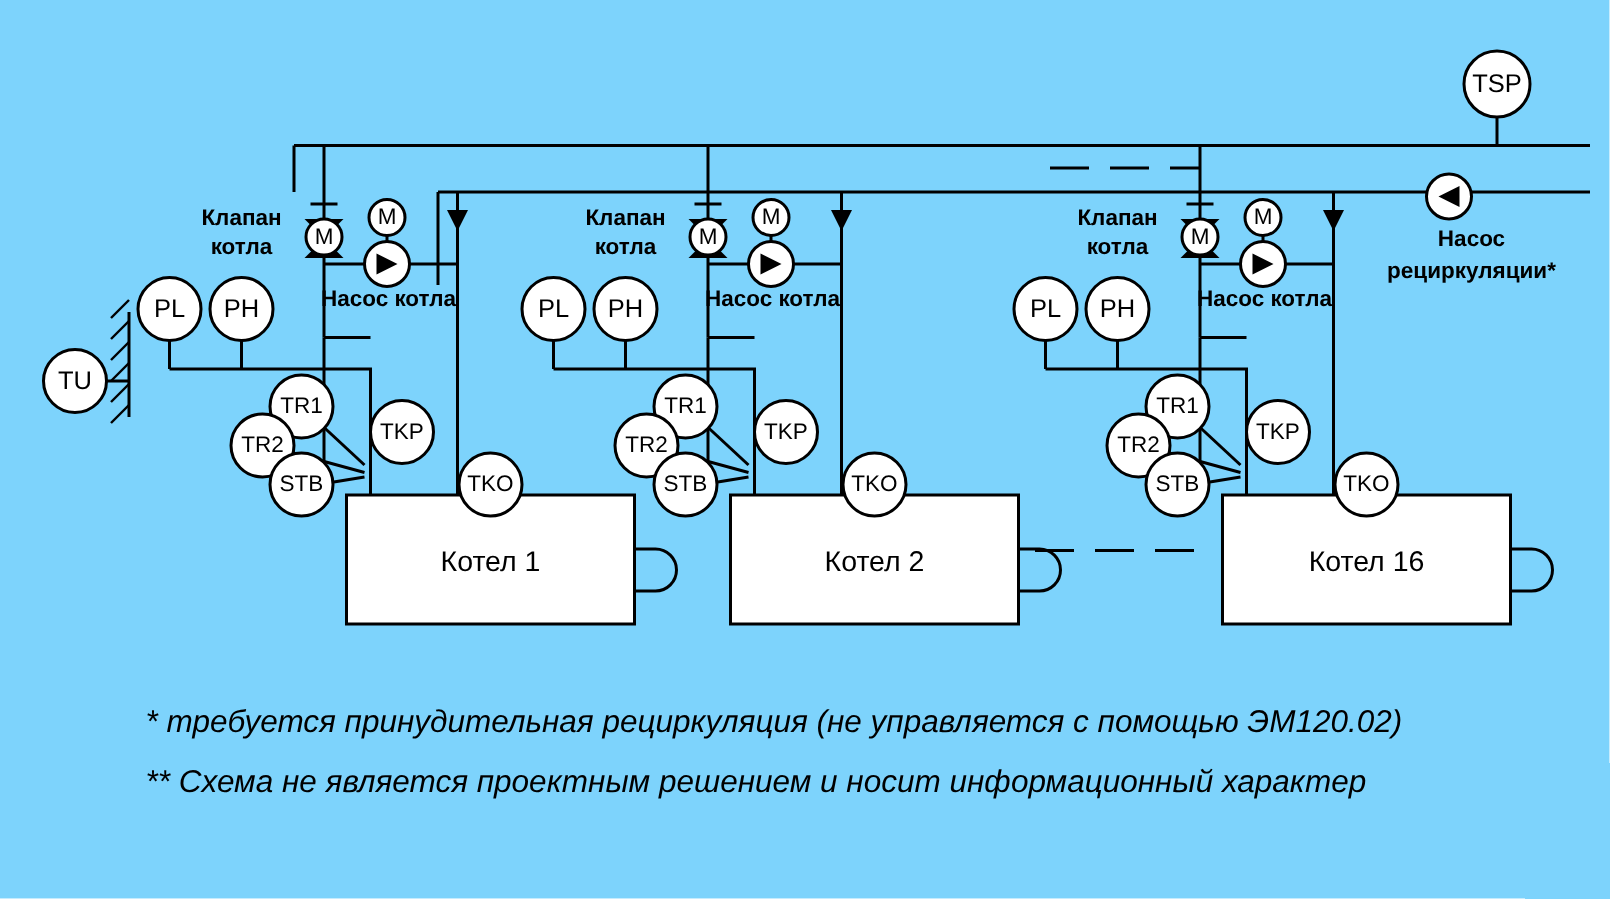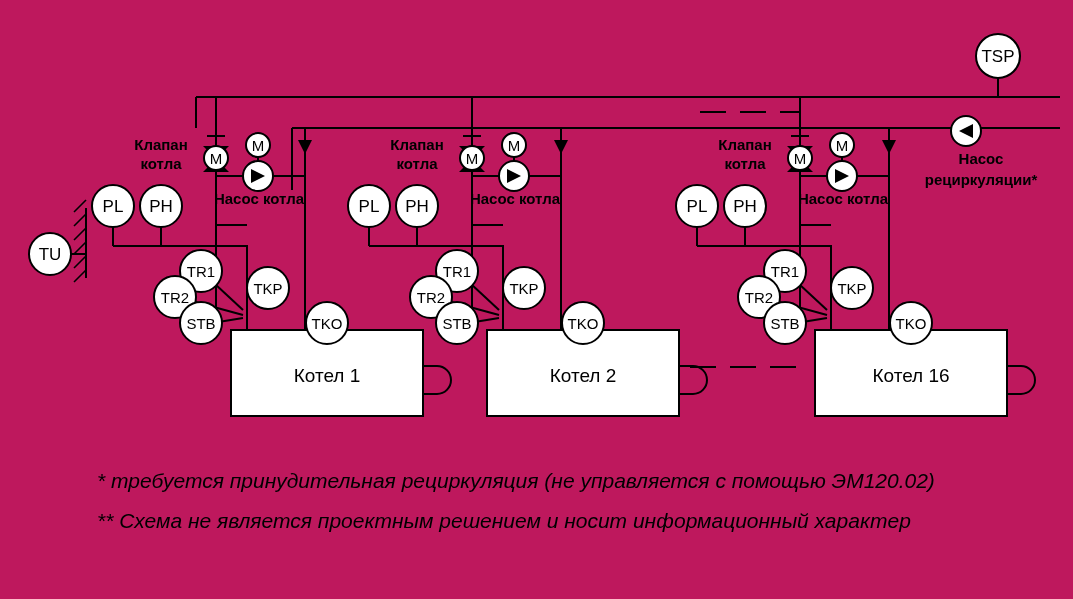--- a/index.html
+++ b/index.html
@@ -4,21 +4,21 @@
 <style>
   html, body {
     margin: 0;
     padding: 0;
     background: #ffffff;
   }
   #stage {
     position: relative;
     width: 1073px;
     height: 599px;
-    background: #be185d;
+    background: #7dd3fc;
     font-family: "Liberation Sans", sans-serif;
     overflow: hidden;
   }
   svg.diagram {
     position: absolute;
     left: 0;
     top: 0;
     width: 1073px;
     height: 599px;
   }

